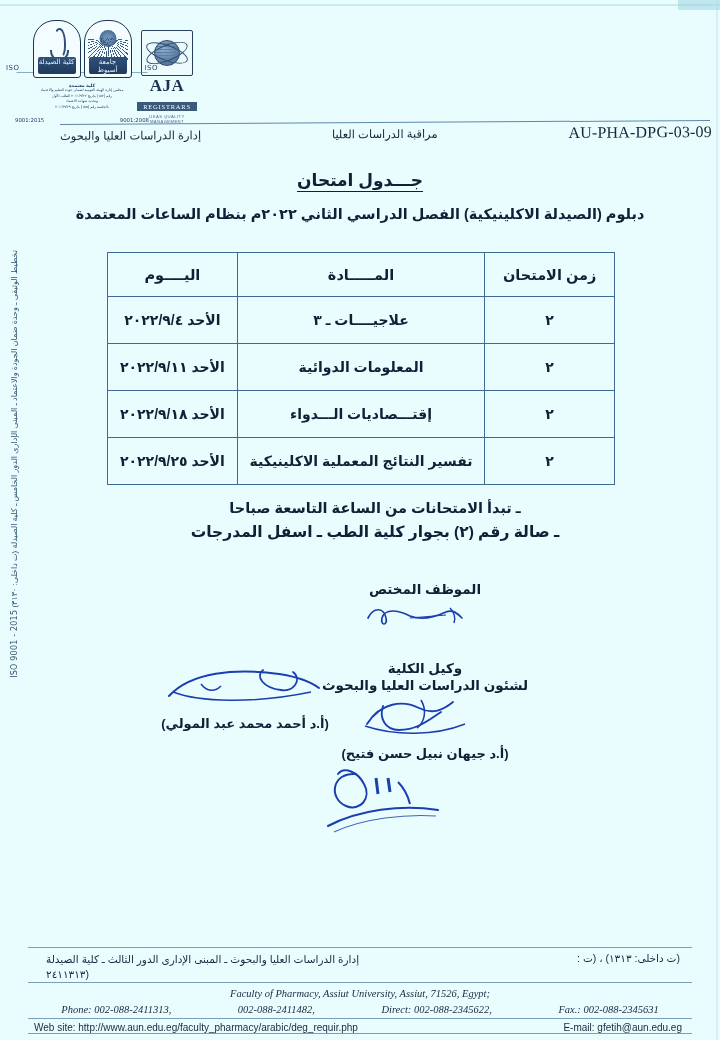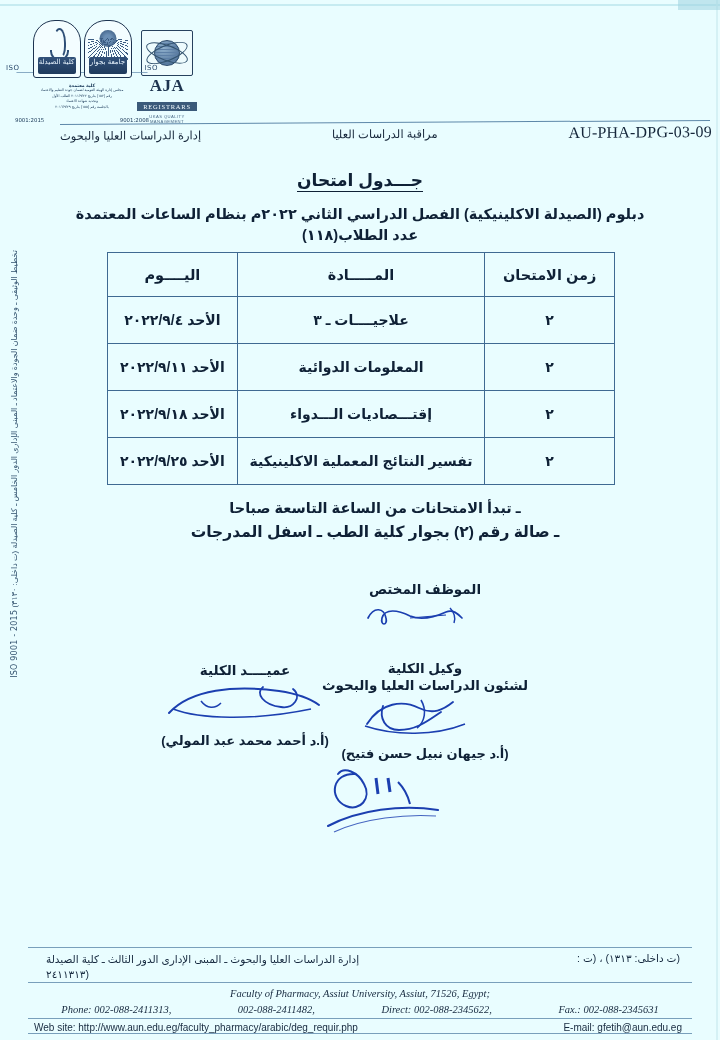--- a/index.html
+++ b/index.html
@@ -306,21 +306,21 @@
 
     <div class="uni-emblem">
       <div class="iso-wings"></div>
       <div class="iso-left">ISO</div>
       <div class="iso-right">ISO</div>
 
       <div class="crest-row">
         <div class="crest">
           <div class="sun"></div>
           <div class="rays"></div>
-          <div class="base">جامعة بجوار</div>
+          <div class="base">جامعة أسيوط</div>
         </div>
         <div class="crest">
           <div class="serpent"></div>
           <div class="base">كلية الصيدلة</div>
         </div>
       </div>
 
       <div class="accred-text">
         <div class="t1">كلية معتمدة</div>
         <div>مجلس إدارة الهيئة القومية لضمان جودة التعليم والاعتماد</div>
@@ -341,21 +341,20 @@
       <span class="hdr-mid">مراقبة الدراسات العليا</span>
       <span class="hdr-right">إدارة الدراسات العليا والبحوث</span>
     </div>
   </div>
 
   <div class="title-main">
     <span class="u">جـــدول امتحان</span>
   </div>
   <div class="title-sub">
     <div>دبلوم (الصيدلة الاكلينيكية) الفصل الدراسي الثاني ٢٠٢٢م بنظام الساعات المعتمدة</div>
-    <div>عدد الطلاب(١١٨)</div>
   </div>
 
   <div class="tbl-wrap">
     <table class="sched">
       <thead>
         <tr>
           <th class="col-time">زمن الامتحان</th>
           <th class="col-subj spaced">المـــــادة</th>
           <th class="col-day spaced">اليــــوم</th>
         </tr>
@@ -406,21 +405,20 @@
     <svg class="scribble" width="200" height="46" viewBox="0 0 200 46">
       <path d="M42 30 C56 8, 78 6, 94 14 C108 21, 118 16, 128 8" stroke="#1b3fb0" stroke-width="1.9" fill="none" stroke-linecap="round"></path>
       <path d="M58 12 C54 24, 60 36, 74 36 C92 36, 104 26, 116 18" stroke="#1b3fb0" stroke-width="1.9" fill="none" stroke-linecap="round"></path>
       <path d="M96 6 C102 16, 100 28, 92 34" stroke="#1b3fb0" stroke-width="1.6" fill="none"></path>
       <path d="M40 32 C70 42, 110 42, 140 30" stroke="#1b3fb0" stroke-width="1.4" fill="none"></path>
     </svg>
     <div class="sig-name">(أ.د جيهان نبيل حسن فتيح)</div>
   </div>
 
   <div class="sig-block sig-dean">
-    <div class="sig-label">عميــــد الكلية</div>
     <svg class="scribble" width="205" height="48" viewBox="0 0 205 48">
       <path d="M150 10 C160 18, 150 30, 138 28 C120 26, 112 14, 120 8" stroke="#1b3fb0" stroke-width="1.8" fill="none" stroke-linecap="round"></path>
       <path d="M26 34 C48 10, 92 6, 136 12 C156 15, 168 20, 176 26" stroke="#1b3fb0" stroke-width="2" fill="none" stroke-linecap="round"></path>
       <path d="M30 30 C56 40, 110 42, 168 30" stroke="#1b3fb0" stroke-width="1.5" fill="none"></path>
       <path d="M58 22 C64 30, 72 30, 78 24" stroke="#1b3fb0" stroke-width="1.5" fill="none"></path>
     </svg>
     <div class="sig-name">(أ.د أحمد محمد عبد المولي)</div>
   </div>
 
   <svg style="position:absolute;top:752px;left:298px" width="160" height="92" viewBox="0 0 160 92">

